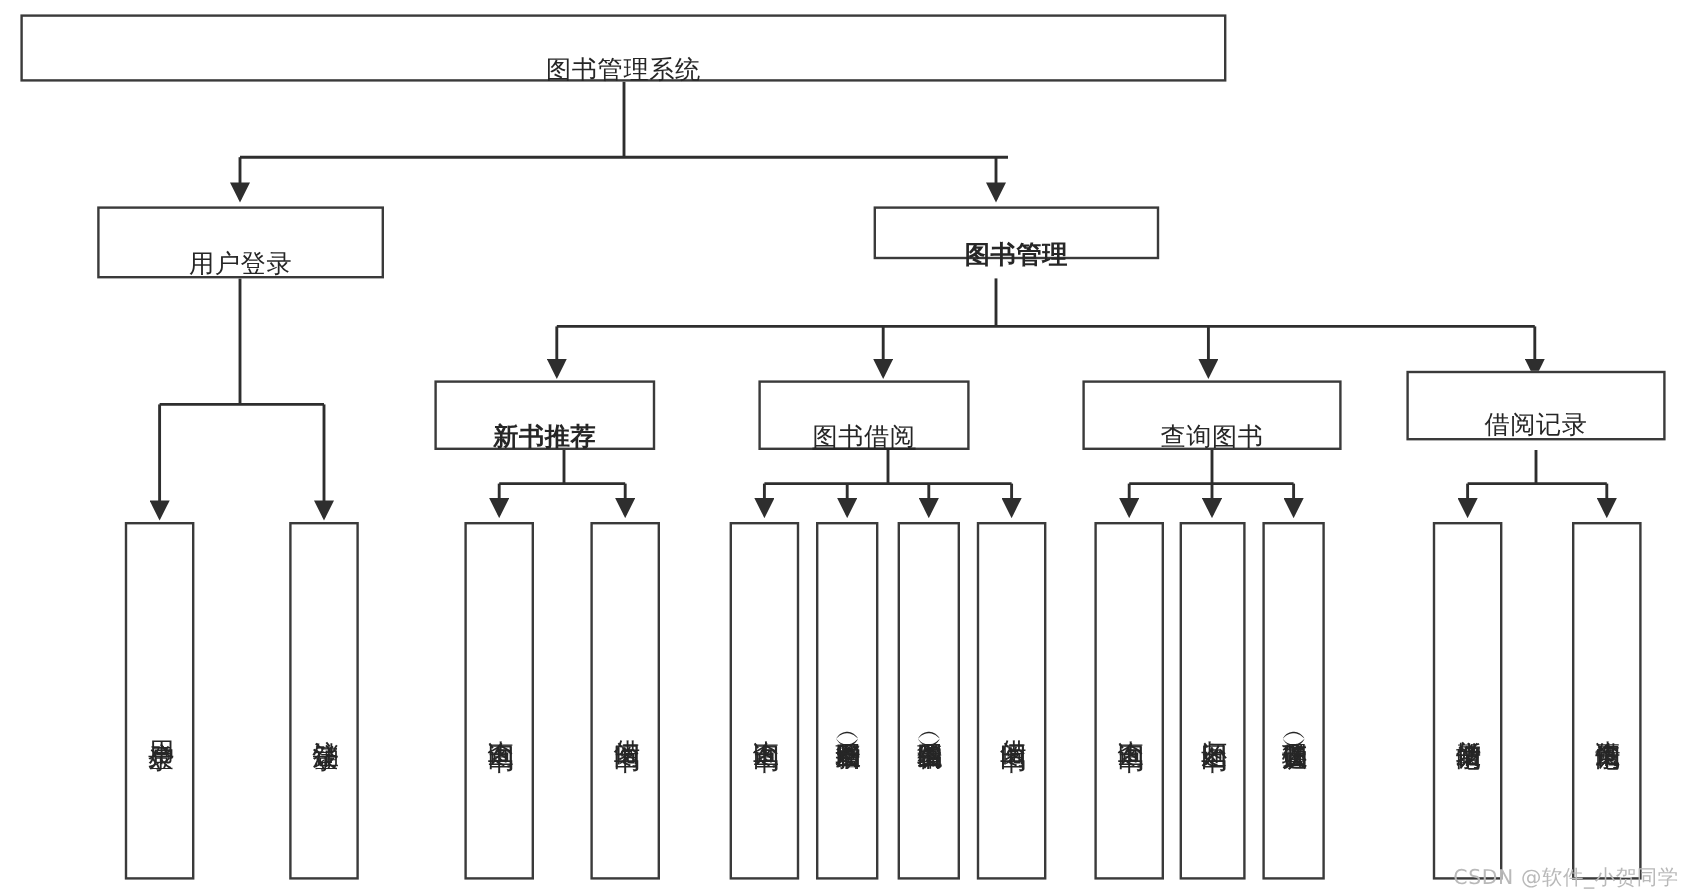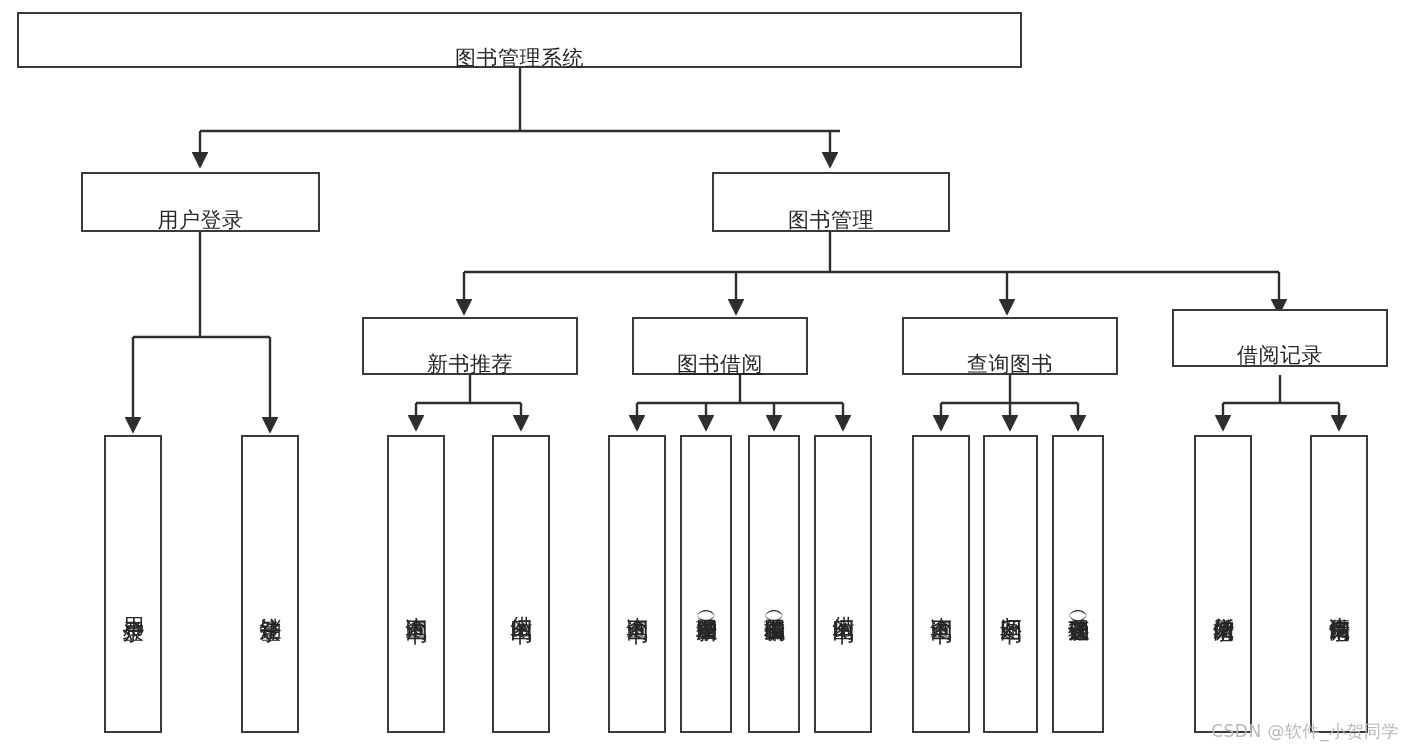--- a/index.html
+++ b/index.html
@@ -127,25 +127,25 @@
     </g>
   </svg>
 
   <div class="node horiz" style="left:17px; top:12px; width:1005px; height:56px;">
     <span class="label">图书管理系统</span>
   </div>
 
   <div class="node horiz" style="left:81px; top:172px; width:239px; height:60px;">
     <span class="label">用户登录</span>
   </div>
-  <div class="node horiz" style="left:712px; top:172px; width:238px; height:60px;">
+  <div class="node horiz" style="left:728px; top:172px; width:238px; height:44px;font-weight:bold;">
     <span class="label">图书管理</span>
   </div>
 
-  <div class="node horiz" style="left:362px; top:317px; width:216px; height:58px;">
+  <div class="node horiz" style="left:362px; top:317px; width:184px; height:58px;font-weight:bold;">
     <span class="label">新书推荐</span>
   </div>
   <div class="node horiz" style="left:632px; top:317px; width:176px; height:58px;text-decoration:underline;">
     <span class="label">图书借阅</span>
   </div>
   <div class="node horiz" style="left:902px; top:317px; width:216px; height:58px;">
     <span class="label">查询图书</span>
   </div>
   <div class="node horiz" style="left:1172px; top:309px; width:216px; height:58px;font-family:Liberation Mono, monospace;">
     <span class="label">借阅记录</span>

